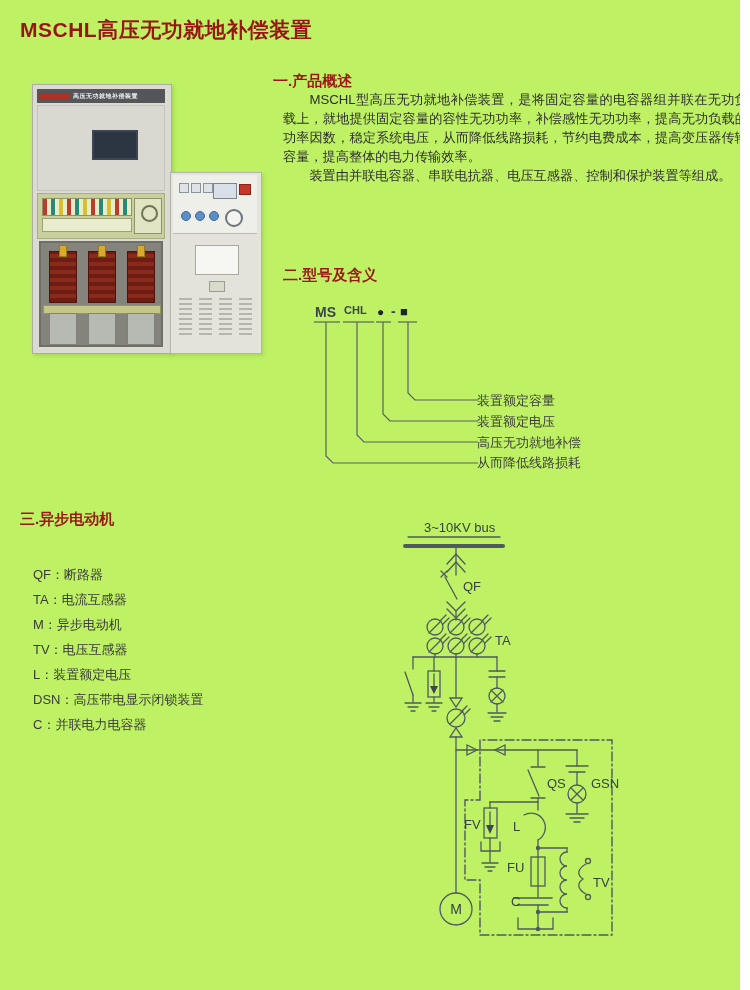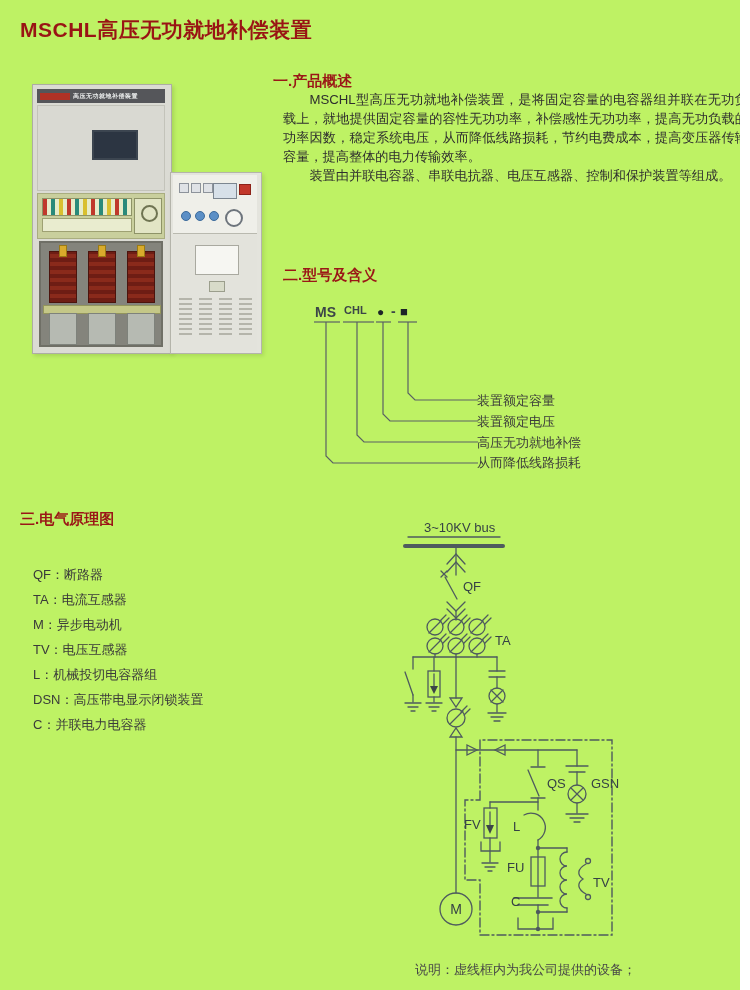--- a/index.html
+++ b/index.html
@@ -139,27 +139,27 @@
       <polyline points="357,322 357,435 364,442 478,442"></polyline>
       <polyline points="383,322 383,414 390,421 478,421"></polyline>
       <polyline points="408,322 408,393 415,400 478,400"></polyline>
     </g>
   </svg>
   <div class="abs mlabel" style="top:392px">装置额定容量</div>
   <div class="abs mlabel" style="top:413px">装置额定电压</div>
   <div class="abs mlabel" style="top:434px">高压无功就地补偿</div>
   <div class="abs mlabel" style="top:454px">从而降低线路损耗</div>
 
-  <div class="abs sec-head sec3-head">三.电气原理图</div>
+  <div class="abs sec-head sec3-head">三.异步电动机</div>
   <div class="abs legend">
     <div>QF：断路器</div>
     <div>TA：电流互感器</div>
     <div>M：异步电动机</div>
     <div>TV：电压互感器</div>
-    <div>L：机械投切电容器组</div>
+    <div>L：装置额定电压</div>
     <div>DSN：高压带电显示闭锁装置</div>
     <div>C：并联电力电容器</div>
   </div>
 
   <svg class="abs" style="left:395px;top:512px" width="235" height="440" viewBox="395 512 235 440">
     <g stroke="#4e5b5e" stroke-width="1.3" fill="none" stroke-linecap="round">
 
       <g>
         <line x1="408" y1="537" x2="500" y2="537"></line>
         <line x1="405" y1="546" x2="503" y2="546" stroke-width="4"></line>
@@ -339,15 +339,14 @@
       <text x="591" y="788">GSN</text>
       <text x="464" y="829">FV</text>
       <text x="513" y="831">L</text>
       <text x="507" y="872">FU</text>
       <text x="511" y="906">C</text>
       <text x="593" y="887">TV</text>
       <text x="456" y="914" text-anchor="middle" font-size="14">M</text>
     </g>
   </svg>
 
-  <div class="abs note">说明：虚线框内为我公司提供的设备；</div>
 
 </div>
 
 </body></html>

